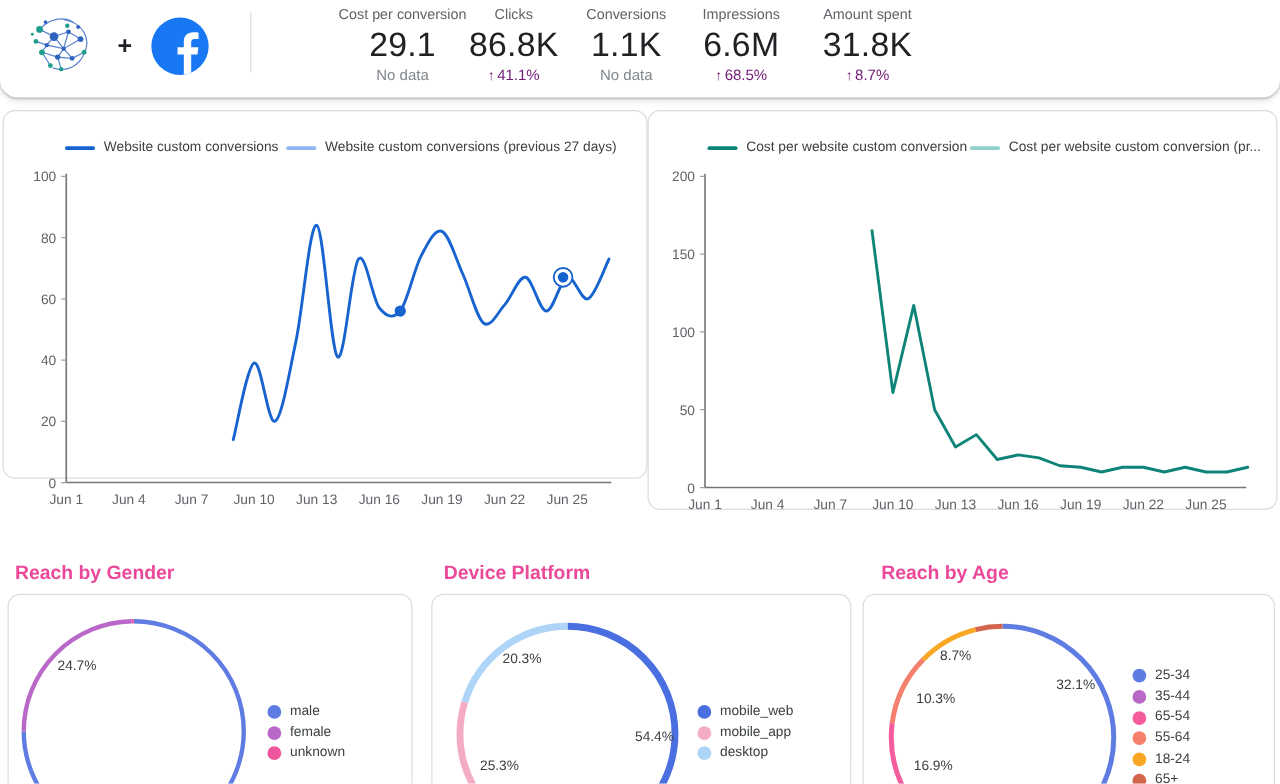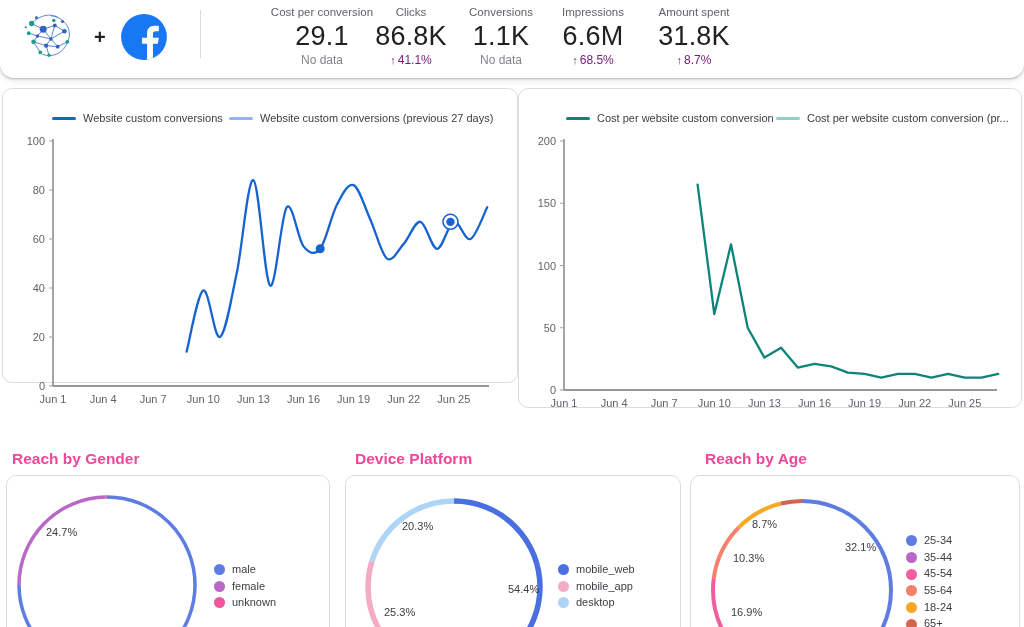--- a/index.html
+++ b/index.html
@@ -269,21 +269,21 @@
         <div class="pie-leg-row">
           <span class="pie-leg-chip" style="background: rgb(94, 124, 226);"></span>
           <span class="pie-leg-label">25-34</span>
         </div>
         <div class="pie-leg-row">
           <span class="pie-leg-chip" style="background: rgb(186, 104, 200);"></span>
           <span class="pie-leg-label">35-44</span>
         </div>
         <div class="pie-leg-row">
           <span class="pie-leg-chip" style="background: rgb(244, 92, 158);"></span>
-          <span class="pie-leg-label">45-54</span>
+          <span class="pie-leg-label">65-54</span>
         </div>
         <div class="pie-leg-row">
           <span class="pie-leg-chip" style="background: rgb(244, 128, 109);"></span>
           <span class="pie-leg-label">55-64</span>
         </div>
         <div class="pie-leg-row">
           <span class="pie-leg-chip" style="background: rgb(249, 168, 37);"></span>
           <span class="pie-leg-label">18-24</span>
         </div>
         <div class="pie-leg-row">

